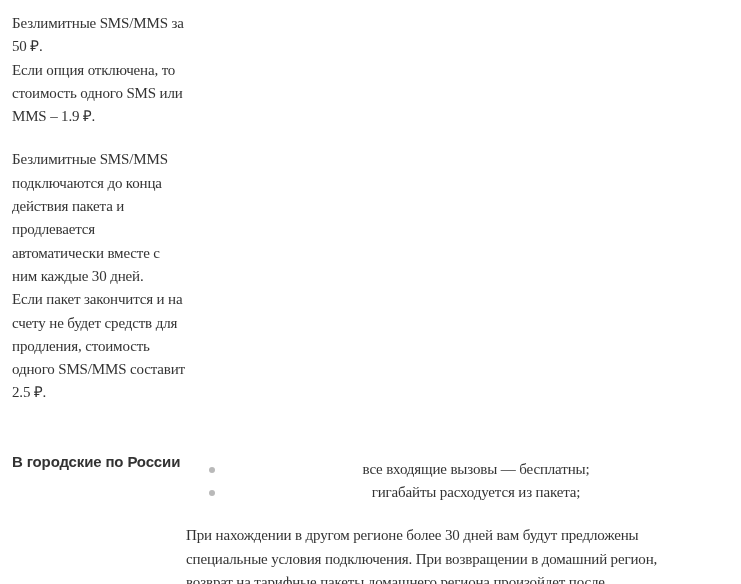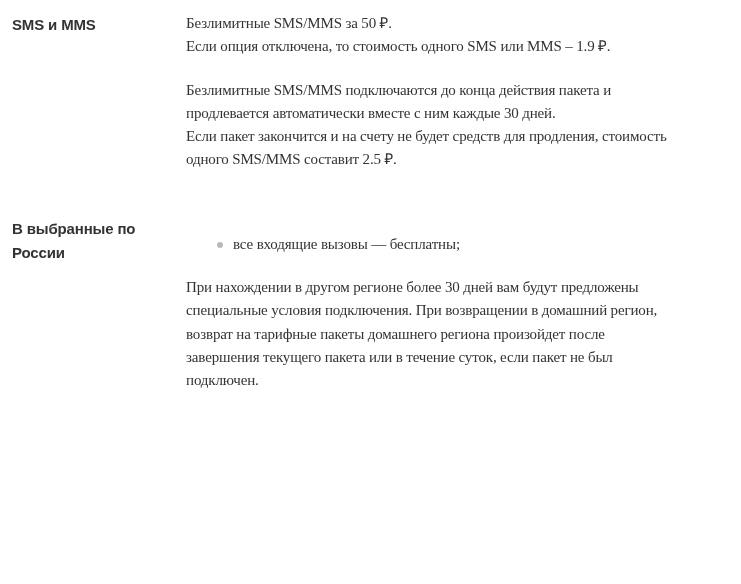--- a/index.html
+++ b/index.html
@@ -43,22 +43,23 @@
   .para {
     margin: 0;
     white-space: pre-line;
   }
   .para + .para,
   .bullets + .para {
     margin-top: 20px;
   }
   .bullets {
     list-style: none;
-    margin: 16px;
+    margin: 8px;
     padding: 0;
+    text-align: center;
   }
   .bullet-row {
     display: flex;
     align-items: flex-start;
   }
   .dot {
     flex: 0 0 auto;
     width: 6px;
     height: 6px;
     border-radius: 50%;
@@ -69,38 +70,41 @@
     flex: 1;
     white-space: pre-line;
   }
 </style>
 </head>
 <body>
 
 <div class="page">
 
   <section class="row">
-    <div class="row-label">SMS и MMS</div>
     <div class="content">
       <p class="para">Безлимитные SMS/MMS за 50 ₽.
 Если опция отключена, то стоимость одного SMS или MMS – 1.9 ₽.</p>
       <p class="para">Безлимитные SMS/MMS подключаются до конца действия пакета и
 продлевается автоматически вместе с ним каждые 30 дней.
 Если пакет закончится и на счету не будет средств для продления, стоимость
 одного SMS/MMS составит 2.5 ₽.</p>
     </div>
   </section>
 
   <section class="row row-travel">
-    <div class="row-label">В выбранные по России</div>
+    <div class="row-label">В городские по России</div>
     <div class="content">
       <ul class="bullets">
         <li class="bullet-row">
           <span class="dot"></span>
           <span class="bullet-text">все входящие вызовы — бесплатны;</span>
+        </li>
+        <li class="bullet-row">
+          <span class="dot"></span>
+          <span class="bullet-text">гигабайты расходуется из пакета;</span>
         </li>
       </ul>
       <p class="para">При нахождении в другом регионе более 30 дней вам будут предложены
 специальные условия подключения. При возвращении в домашний регион,
 возврат на тарифные пакеты домашнего региона произойдет после
 завершения текущего пакета или в течение суток, если пакет не был
 подключен.</p>
     </div>
   </section>
 

